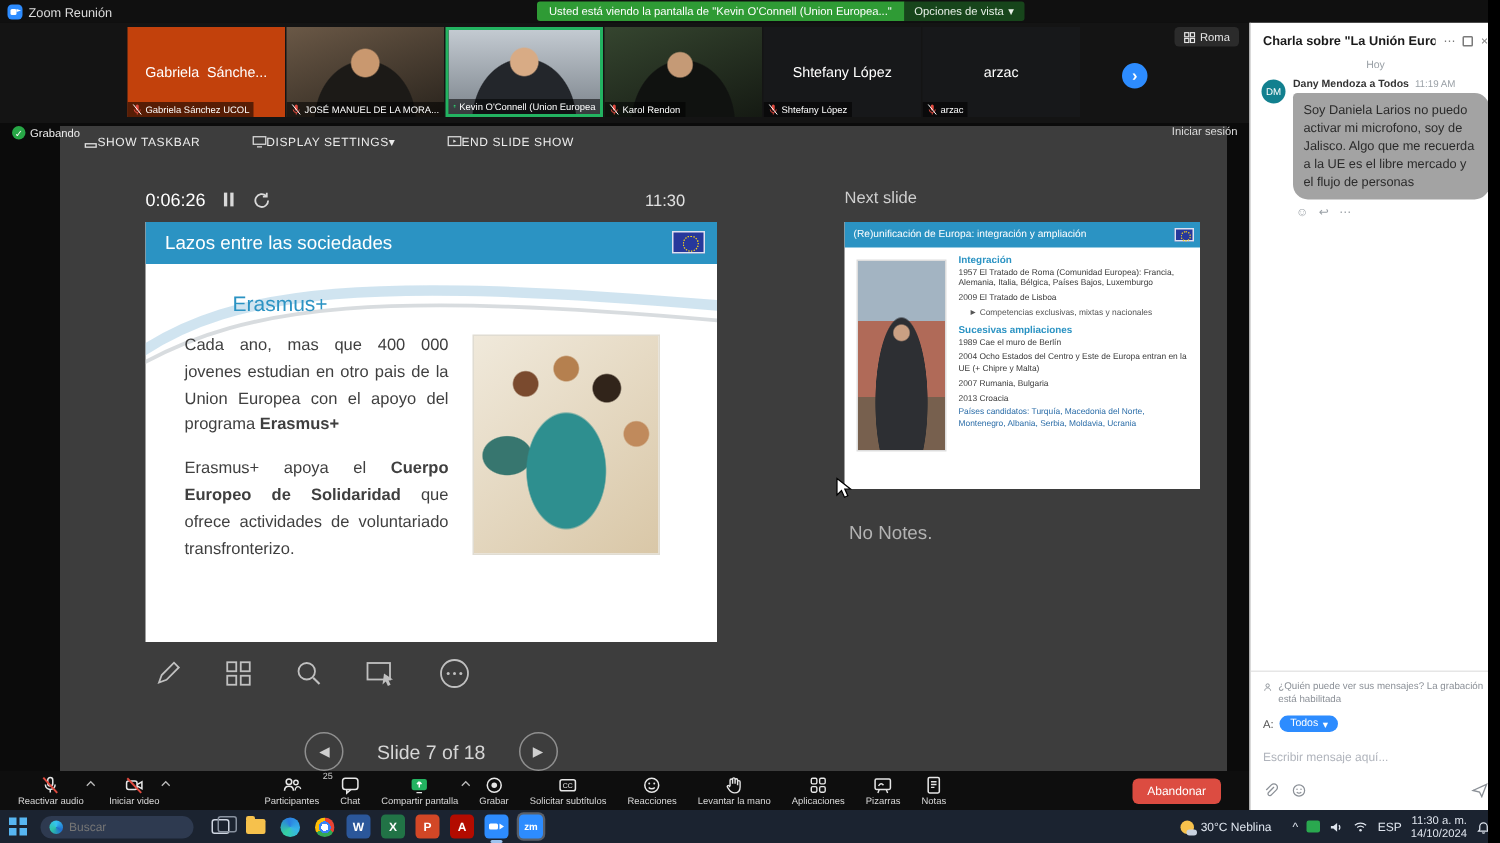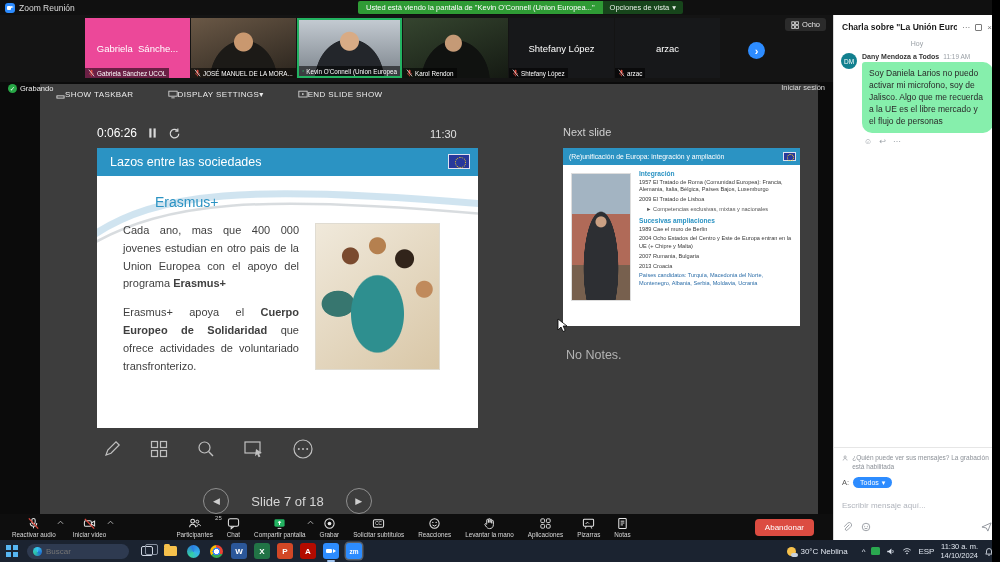--- a/index.html
+++ b/index.html
@@ -15,21 +15,21 @@
   .tb-title{color:#ddd;font-size:8.5px;}
   .share-banner{position:absolute;left:358px;top:1px;height:13px;display:flex;}
   .sb-text{background:#2f9b35;color:#fff;font-size:7.5px;line-height:13px;padding:0 8px;border-radius:2px 0 0 2px;white-space:nowrap;}
   .sb-btn{background:#17451b;color:#e8f0e8;font-size:7.5px;line-height:13px;padding:0 7px;border-radius:0 2px 2px 0;display:flex;gap:3px;align-items:center;white-space:nowrap;}
 
   
   .main{position:absolute;left:0;top:15px;width:833px;height:525px;background:#0b0b0b;}
 
   .strip{position:absolute;left:0;top:0;width:833px;height:67px;background:#141414;}
   .tile{position:absolute;top:3px;height:60px;width:105px;background:#222;overflow:hidden;}
-  .tile.t0{left:85px;background:#ec4899;}
+  .tile.t0{left:85px;background:#c2410c;}
   .tile.t1{left:191px;}
   .tile.t2{left:297px;border:2px solid #23b361;}
   .tile.t3{left:403px;}
   .tile.t4{left:509px;background:#17181a;}
   .tile.t5{left:615px;background:#17181a;}
   .person-warm{background:radial-gradient(circle at 50% 40%,#c9986f 0 9px,transparent 10px),radial-gradient(ellipse at 50% 105%,#1c1a17 0 45%,transparent 46%),linear-gradient(160deg,#6a5846,#2a241d);}
   .person-bright{background:radial-gradient(circle at 50% 38%,#d8ab85 0 9px,transparent 10px),radial-gradient(ellipse at 50% 108%,#23262b 0 48%,transparent 49%),linear-gradient(180deg,#c3cad1,#7d858d);}
   .person-green{background:radial-gradient(circle at 48% 42%,#c59a76 0 8px,transparent 9px),radial-gradient(ellipse at 50% 108%,#101210 0 46%,transparent 47%),linear-gradient(160deg,#35452f,#151a13);}
   .tile-name{position:absolute;inset:0;display:flex;align-items:center;justify-content:center;color:#fff;font-size:9.5px;white-space:pre;}
   .tile-label{position:absolute;left:0;bottom:0;display:flex;align-items:center;gap:2px;background:rgba(0,0,0,.55);color:#fff;font-size:6.3px;padding:1px 3px;max-width:100%;white-space:nowrap;overflow:hidden;}
@@ -110,21 +110,21 @@
   .chat-title{font-size:8.5px;font-weight:bold;color:#1a1a1a;flex:1;white-space:nowrap;overflow:hidden;}
   .ch-ico{color:#7a7a7a;font-size:8px;margin-left:5px;}
   .popout{width:7px;height:7px;border:1px solid #7a7a7a;border-radius:1px;margin-left:5px;}
   .hoy{text-align:center;color:#9aa0a6;font-size:7px;margin:3px 0 6px;}
   .msg{padding:0 7px;display:flex;gap:5px;}
   .avatar{width:16px;height:16px;border-radius:50%;background:#12808f;color:#fff;font-size:6.5px;display:flex;align-items:center;justify-content:center;flex:0 0 16px;}
   .msg-col{flex:1;}
   .msg-meta{display:flex;gap:4px;align-items:baseline;margin-bottom:2px;}
   .msg-sender{font-size:7px;font-weight:bold;color:#333;white-space:nowrap;}
   .msg-time{font-size:6.5px;color:#9aa0a6;}
-  .bubble{background:#86efac;border-radius:3px 10px 10px 10px;padding:6px 7px;font-size:8.5px;color:#2a2a2a;line-height:1.4;}
+  .bubble{background:#a3a3a3;border-radius:3px 10px 10px 10px;padding:6px 7px;font-size:8.5px;color:#2a2a2a;line-height:1.4;}
   .react-row{display:flex;gap:7px;color:#9aa0a6;font-size:8px;margin-top:4px;margin-left:2px;}
   .chat-bottom{margin-top:auto;border-top:1px solid #e6e6e6;padding:6px 8px 8px;}
   .privacy{display:flex;gap:4px;color:#8b9097;font-size:6.5px;line-height:1.3;margin-bottom:6px;}
   .to-row{display:flex;align-items:center;gap:4px;margin-bottom:6px;}
   .to-label{font-size:7.5px;color:#555;}
   .to-pill{background:#2d8cff;color:#fff;font-size:7px;padding:1.5px 7px;border-radius:9px;display:flex;gap:3px;align-items:center;}
   .chat-input{width:100%;border:none;outline:none;font-size:8px;color:#333;font-family:inherit;background:transparent;}
   .chat-input::placeholder{color:#b0b4bc;}
   .ci-row{display:flex;align-items:center;gap:9px;margin-top:10px;color:#8b9097;}
   .ci-send{margin-left:auto;}
@@ -271,21 +271,21 @@
         <span>›</span>
       </div>
 
       <div class="vista">
         <svg width="8" height="8" viewBox="0 0 10 10">
             <rect x="1" y="1" width="3.4" height="3.4" fill="none" stroke="#e6e6e6" stroke-width="1"></rect>
             <rect x="5.8" y="1" width="3.4" height="3.4" fill="none" stroke="#e6e6e6" stroke-width="1"></rect>
             <rect x="1" y="5.8" width="3.4" height="3.4" fill="none" stroke="#e6e6e6" stroke-width="1"></rect>
             <rect x="5.8" y="5.8" width="3.4" height="3.4" fill="none" stroke="#e6e6e6" stroke-width="1"></rect>
           </svg>
-        <span>Ocho</span>
+        <span>Roma</span>
       </div>
     </div>
 
     <div class="signin">Iniciar sesión</div>
 
     <div class="recording">
       <span class="rec-dot">✓</span>
       <span class="rec-label">Grabando</span>
     </div>
 

